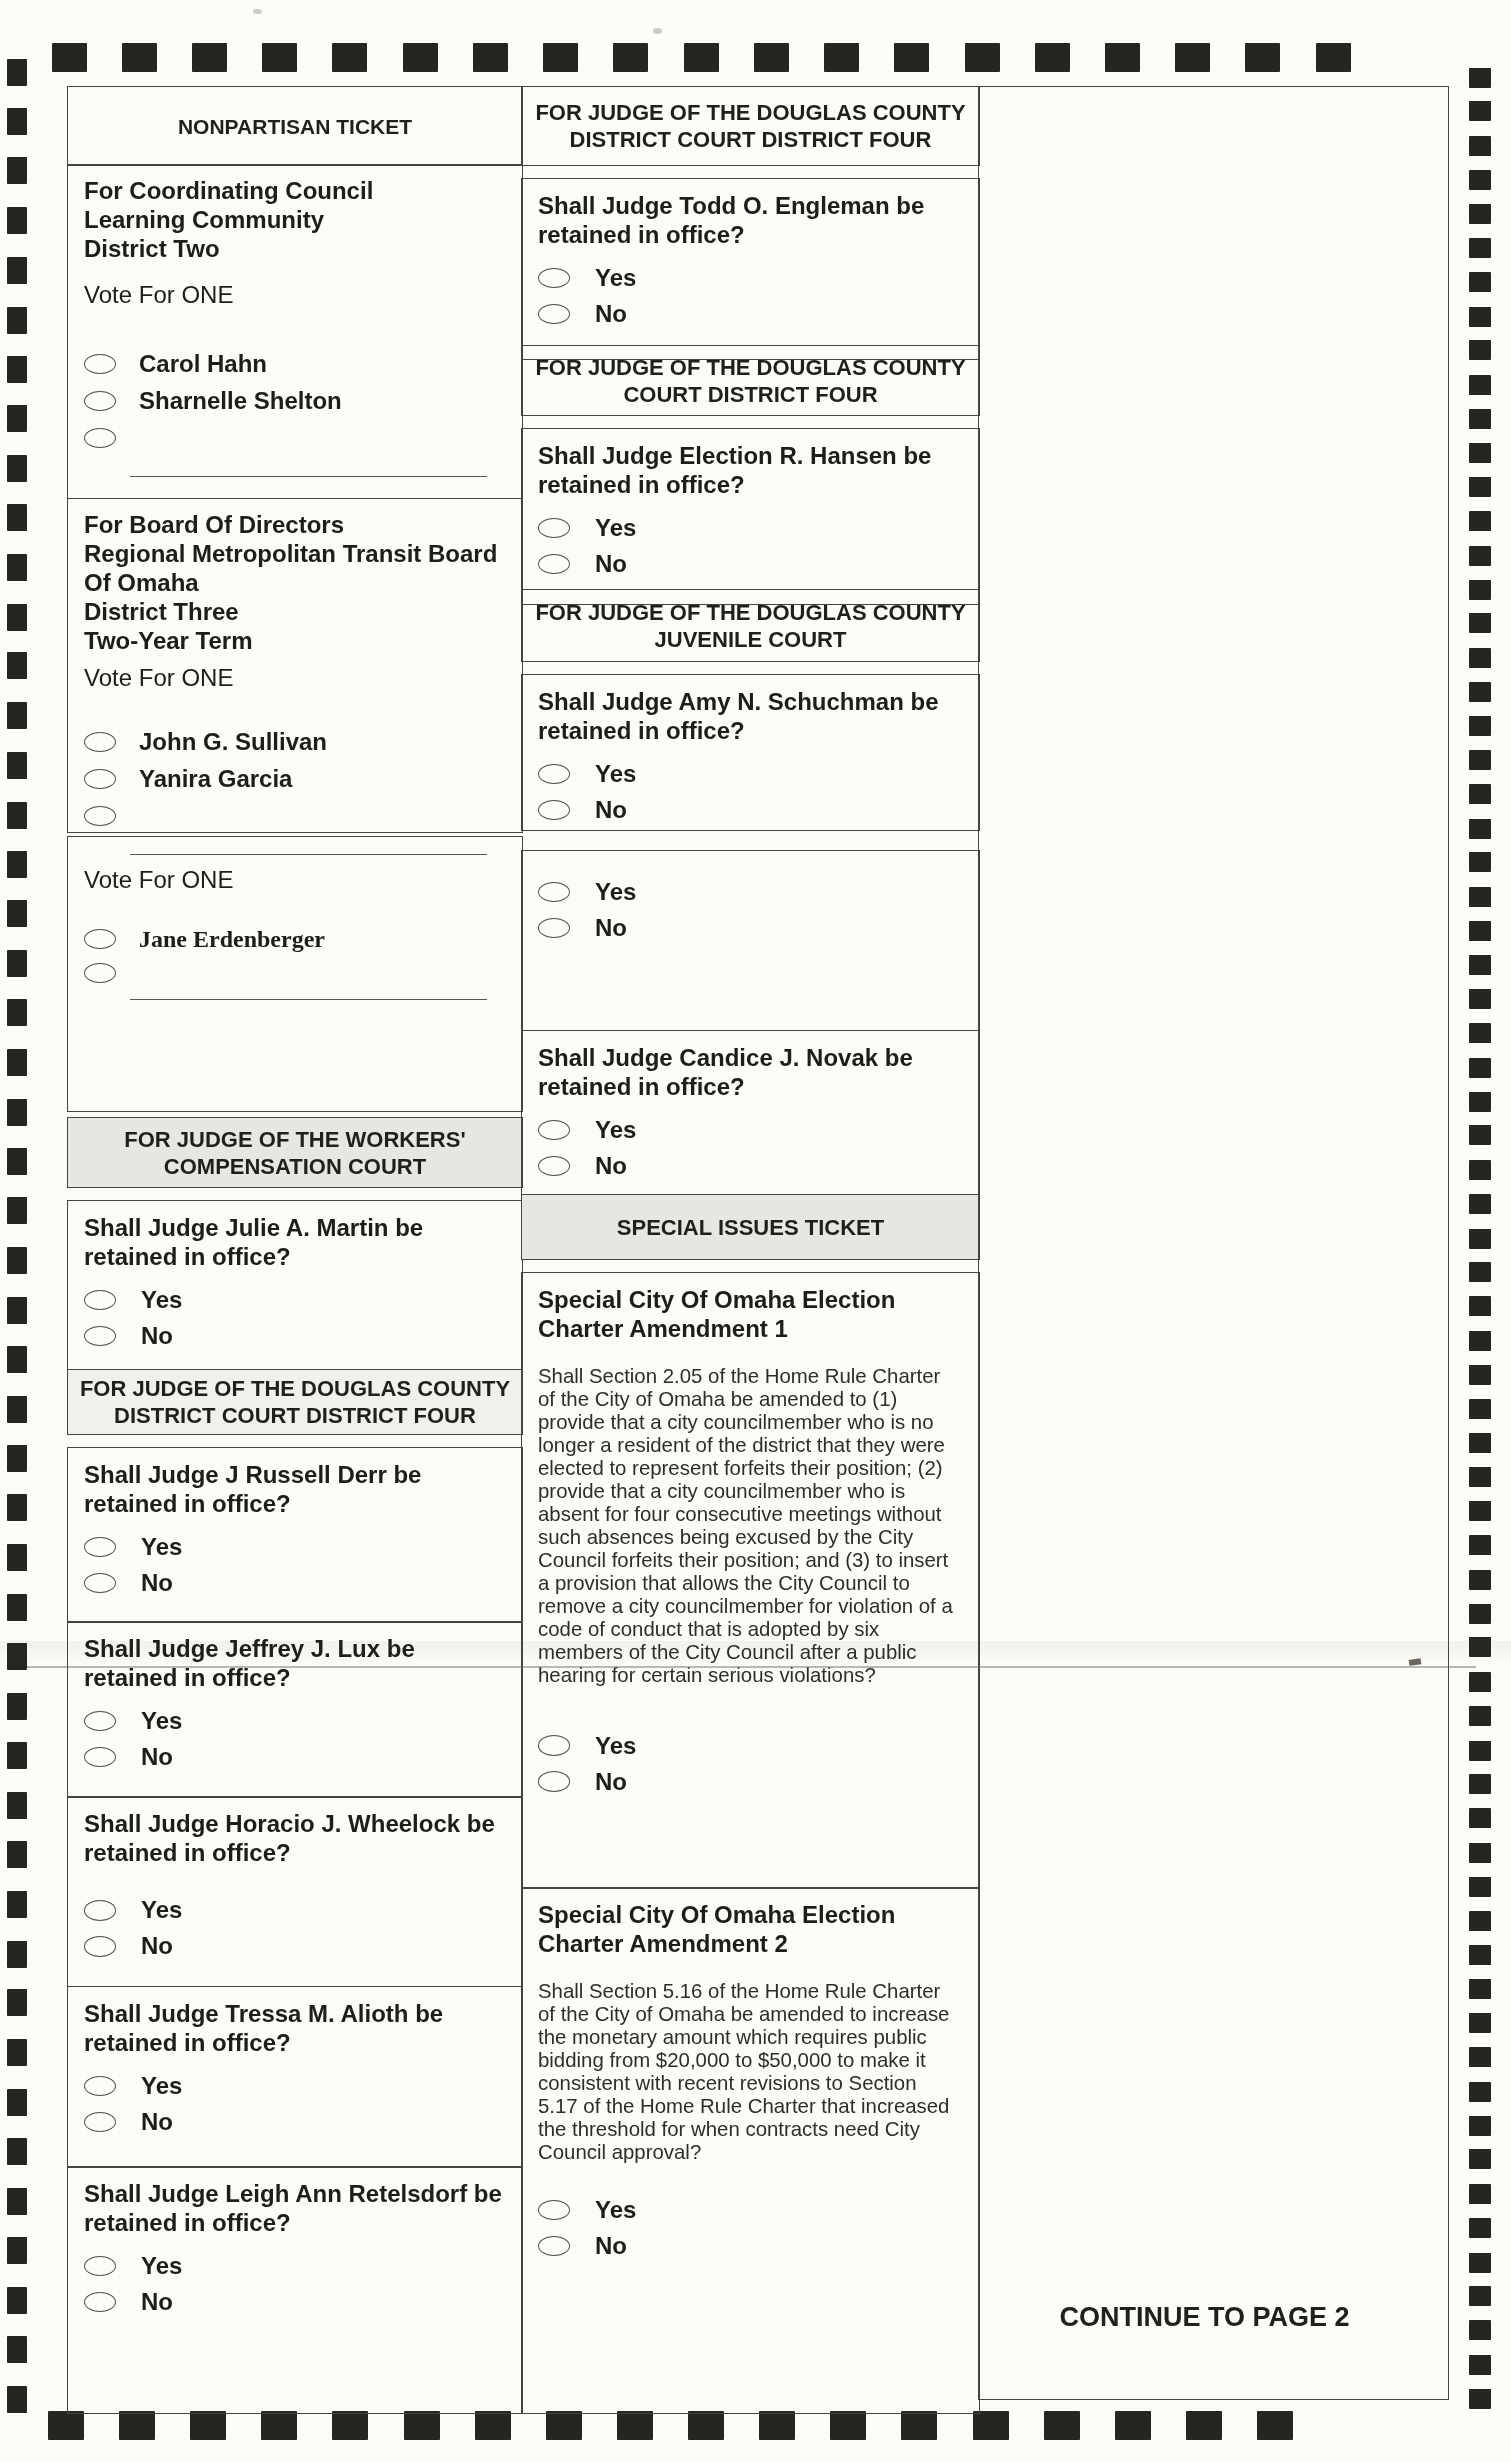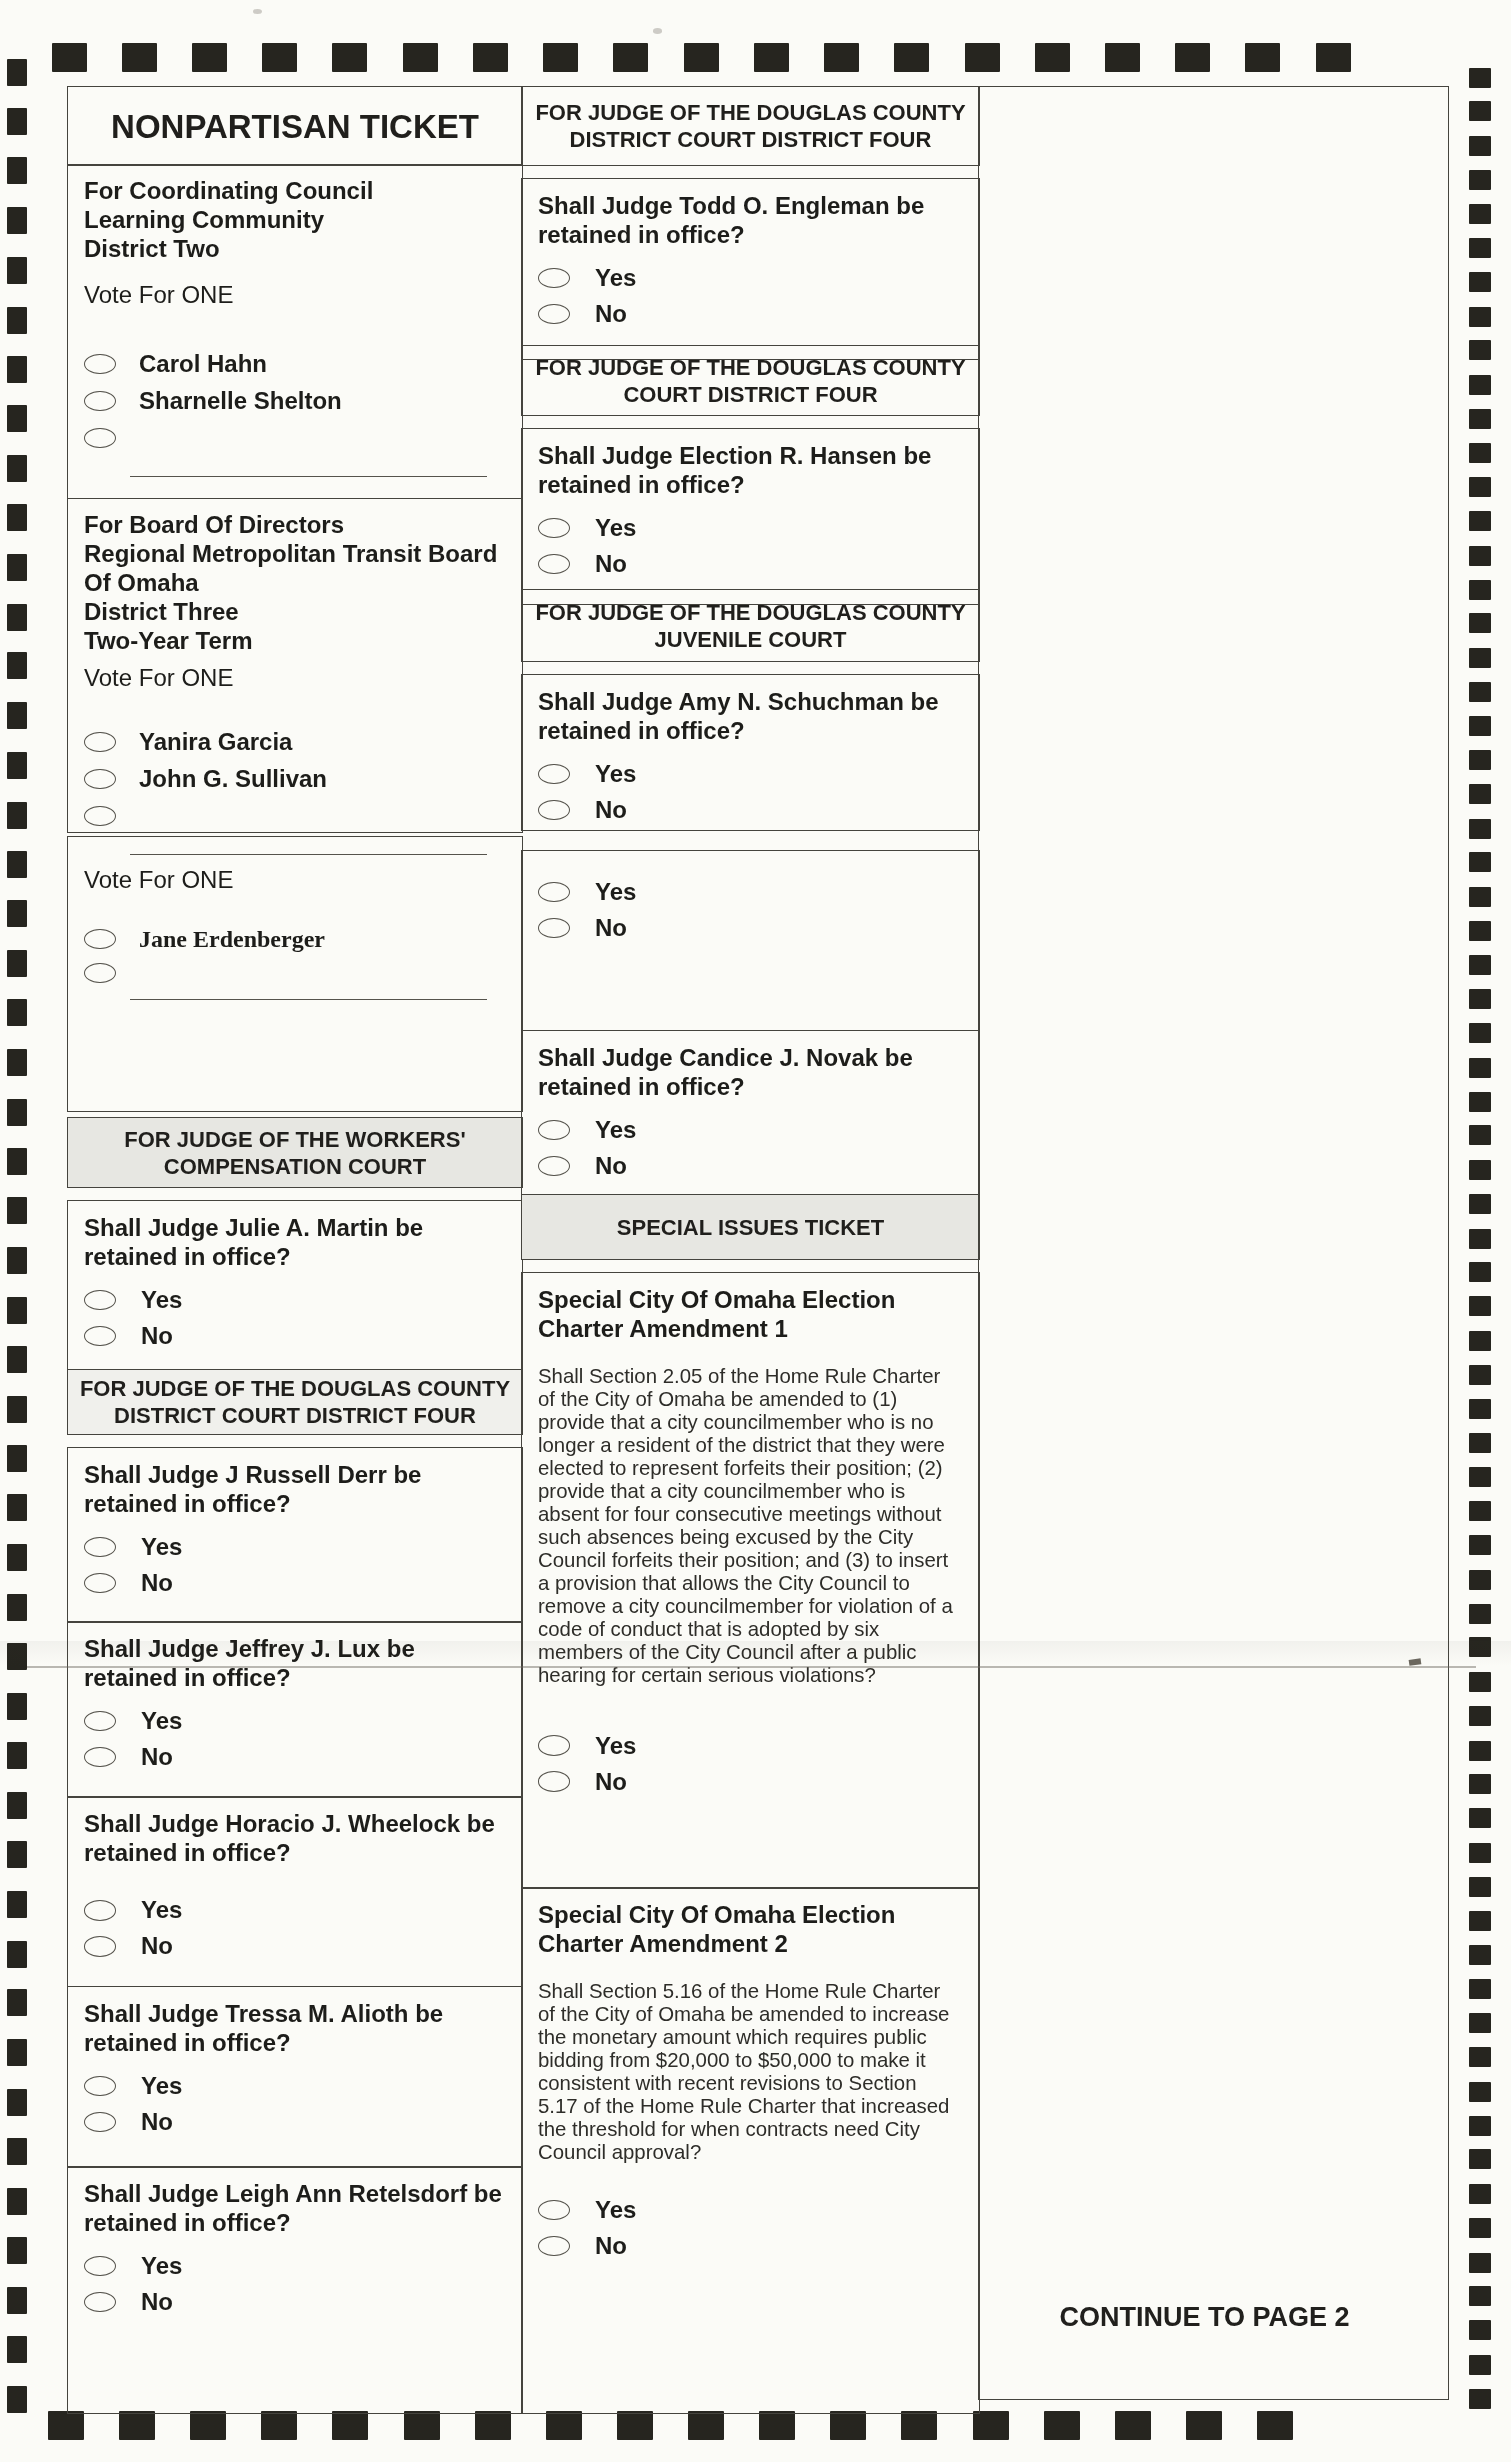--- a/index.html
+++ b/index.html
@@ -6,21 +6,21 @@
   body{
     width:1511px;height:2462px;position:relative;overflow:hidden;
     background:#fbfbf7;
     font-family:"Liberation Sans", sans-serif;
     color:#1d1d1a;
   }
   .tmark{position:absolute;background:#26251f;z-index:1;border-radius:0.9px;}
   .box{position:absolute;border:1.8px solid #45443e;box-sizing:border-box;z-index:2;background:transparent;}
   .hdr{display:flex;flex-direction:column;justify-content:center;align-items:center;text-align:center;
        font-weight:bold;font-size:22px;line-height:27px;color:#201f1c;}
-  .hdr.big{font-size:33px;}
+  .hdr.big{font-size:21px;}
   .gray{background:#e7e7e2;}
   .lightgray{background:#f0f0ec;}
 
   
   .lx-head{left:67px;top:86px;width:456px;height:80px;}
   .lx-race1{left:67px;top:164px;width:456px;height:335px;}
   .lx-race2{left:67px;top:498px;width:456px;height:335px;}
   .lx-race3{left:67px;top:836px;width:456px;height:276px;}
   .lx-wc{left:67px;top:1117px;width:456px;height:71px;}
   .lx-martin{left:67px;top:1186px;width:456px;height:179px;}
@@ -281,25 +281,25 @@
     <div>For Board Of Directors</div>
     <div>Regional Metropolitan Transit Board</div>
     <div>Of Omaha</div>
     <div>District Three</div>
     <div>Two-Year Term</div>
   </div>
   <div class="vfo">Vote For ONE</div>
   <div class="cands">
     <div class="crow">
       <span class="oval"></span>
+      <span class="cname">John G. Sullivan</span>
+    </div>
+    <div class="crow">
+      <span class="oval"></span>
       <span class="cname">Yanira Garcia</span>
-    </div>
-    <div class="crow">
-      <span class="oval"></span>
-      <span class="cname">John G. Sullivan</span>
     </div>
     <div class="crow">
       <span class="oval"></span>
     </div>
     <div class="wline"></div>
   </div>
 </div>
 
 <div class="box lx-race3 race">
   <div class="vfo">Vote For ONE</div>

